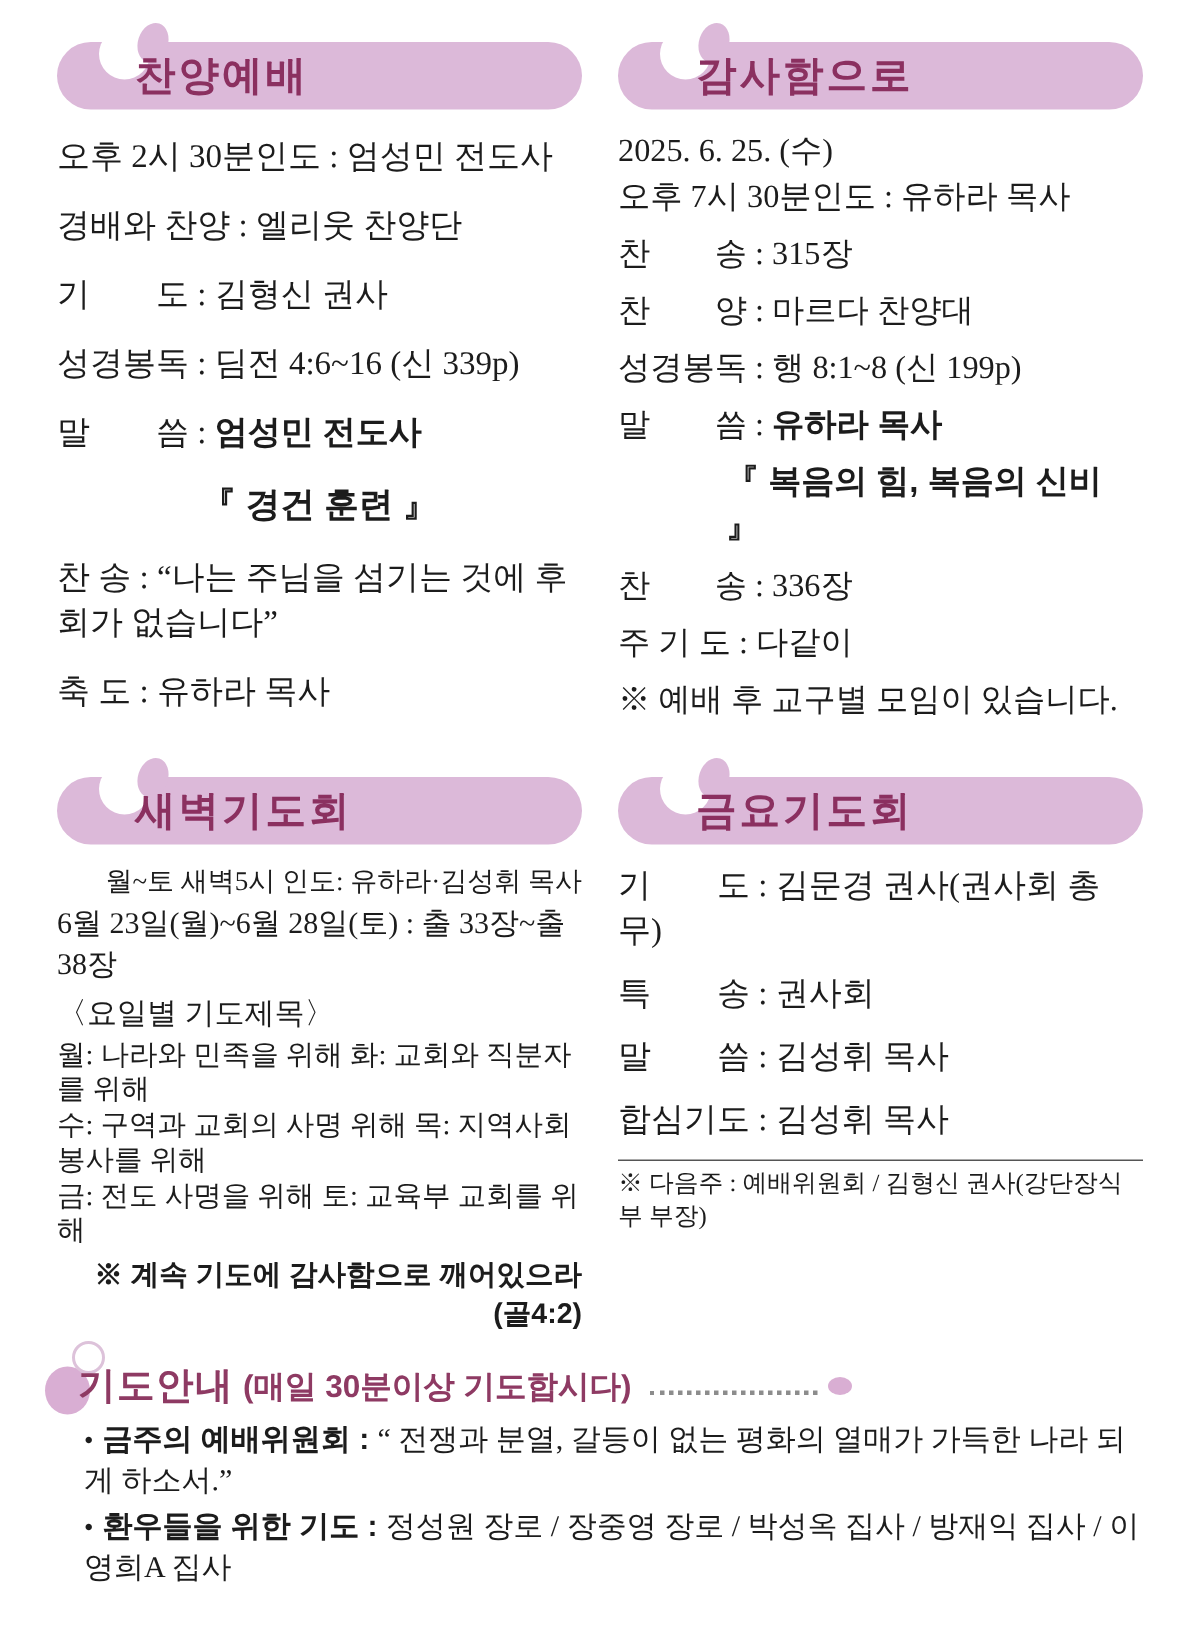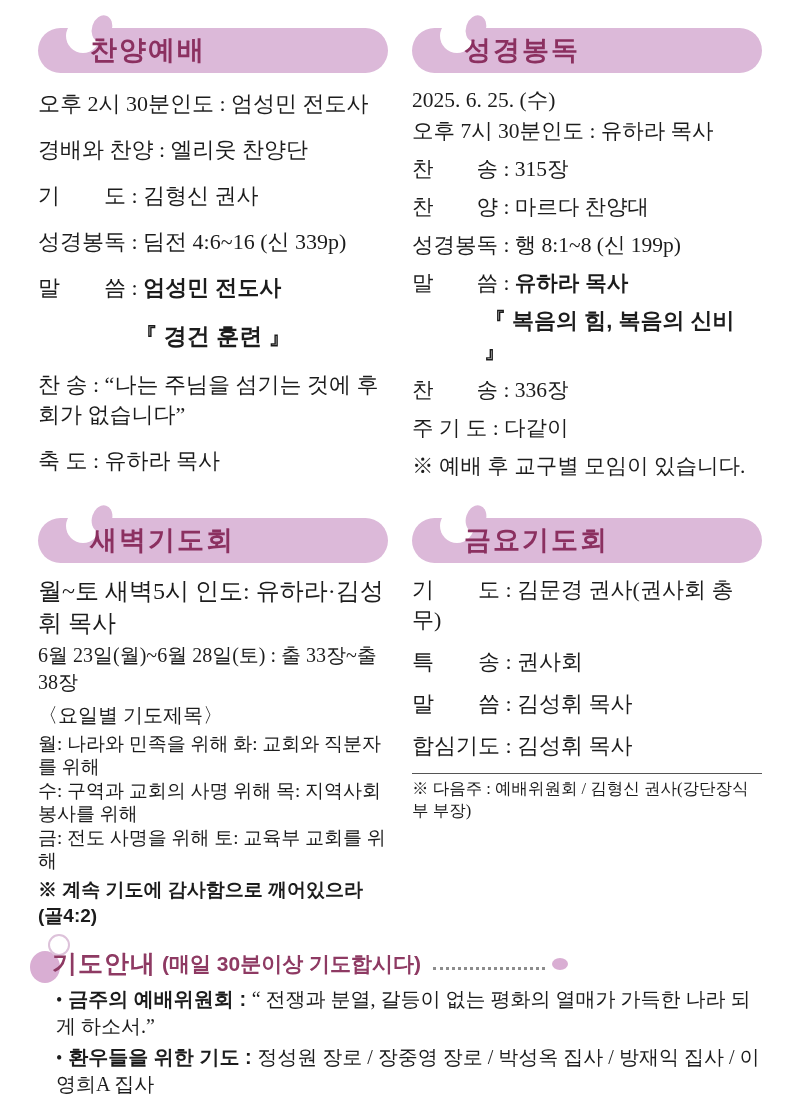--- a/index.html
+++ b/index.html
@@ -52,25 +52,25 @@
 
   .praise .line { margin: 16px 0; }
   .praise .sermon-title { text-align: center; font-size: 23px; margin: 18px 0; }
 
   .wed .line { margin: 9px 0; font-size: 21.5px; }
   .wed .date-line { margin: 2px 0 0 0; }
   .wed .time-line { margin: 2px 0 9px 0; }
   .wed .sermon-title { padding-left: 72px; font-size: 22px; margin: 9px 0; }
 
   .dawn .line { margin: 3px 0; }
-  .dawn .sched { font-size: 24px; margin-top: 2px; }
+  .dawn .sched { font-size: 18px; margin-top: 2px; text-align: right; }
   .dawn .reading { font-size: 20px; }
   .dawn .topics-head { font-size: 20px; margin-top: 6px; }
   .dawn .topic { font-size: 19px; line-height: 23px; margin: 1px 0; }
-  .dawn .verse { font-size: 19px; text-align: left; margin-top: 5px;
+  .dawn .verse { font-size: 19px; text-align: right; margin-top: 5px;
                  font-family: "Liberation Sans", sans-serif; font-weight: bold; }
 
   .fri .line { margin: 12px 0; font-size: 22px; }
   .fri .date-line { margin: 4px 0 12px 0; }
   .fri .divider { border: 0; border-top: 1.5px solid #555; margin: 10px 0 4px 0; }
   .fri .next-week { font-size: 16.5px; margin: 0; }
 
   
   .sec-head {
     position: relative;
@@ -130,21 +130,21 @@
       </div>
       <div class="line sermon-title bold-sans">『 경건 훈련 』</div>
       <div class="line">찬 송 : “나는 주님을 섬기는 것에 후회가 없습니다”</div>
       <div class="line">축 도 : 유하라 목사</div>
     </section>
 
     <section class="wed">
       <div class="pill">
         <span class="deco-white"></span>
         <span class="deco-pink"></span>
-        <span class="pill-title">성경봉독</span>
+        <span class="pill-title">감사함으로</span>
       </div>
       <div class="line date-line">2025. 6. 25. (수)</div>
       <div class="line time-line spread">
         <span>오후 7시 30분</span>
         <span>인도 : 유하라 목사</span>
       </div>
       <div class="line">찬　　송 : 315장</div>
       <div class="line">찬　　양 : 마르다 찬양대</div>
       <div class="line">성경봉독 : 행 8:1~8 (신 199p)</div>
       <div class="line">

